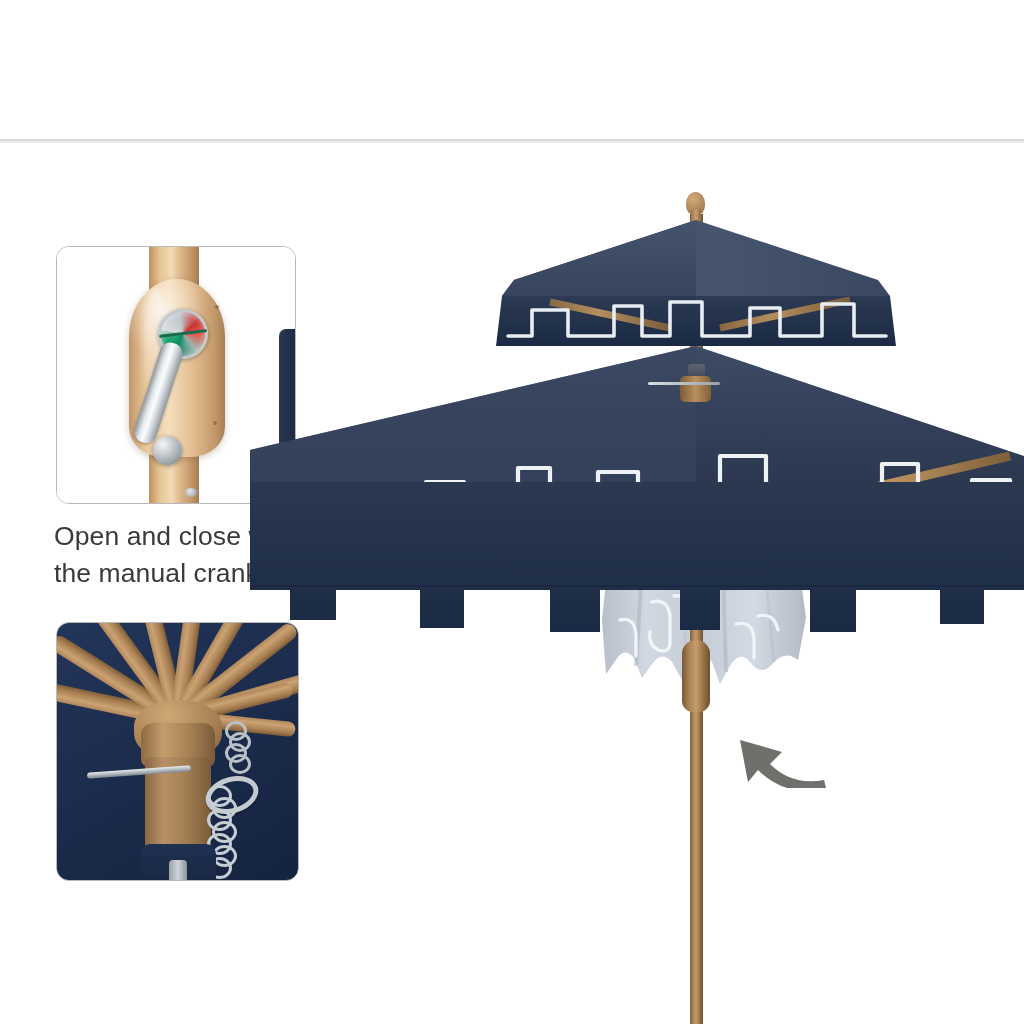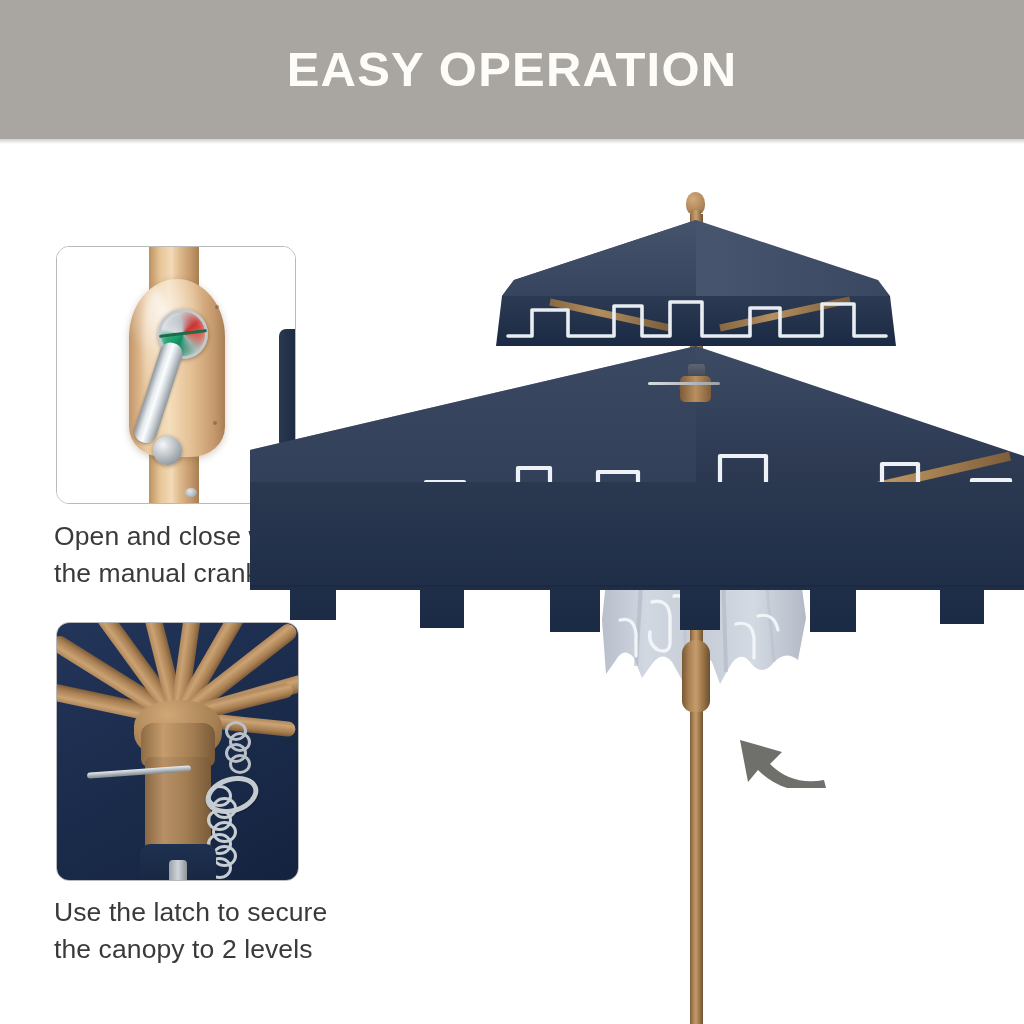--- a/index.html
+++ b/index.html
@@ -217,23 +217,20 @@
   }
 
   
   .arrow{position:absolute;left:470px;top:556px;width:115px;height:82px;}
 </style>
 </head>
 <body>
 
 <div id="page">
 
-  <div class="header-band">
-    <div class="header-title">EASY OPERATION</div>
-  </div>
   <div class="band-shadow"></div>
 
   <div class="inset" id="inset-crank">
     <div class="crank-scene">
       <div class="crank-pole"></div>
       <div class="crank-housing"></div>
       <div class="crank-edge"></div>
       <div class="crank-gauge"></div>
       <div class="crank-arm"></div>
       <div class="crank-knob"></div>
@@ -277,24 +274,20 @@
           <i style="top:24px;"></i>
         <i style="top:36px;left:5px;"></i>
           <i style="top:48px;"></i>
           <i style="top:60px;left:5px;"></i>
         <i style="top:72px;"></i>
       </div>
       <div class="hub-foot"></div>
     </div>
   </div>
 
-  <div class="caption" id="caption-latch">
-    <span class="ln">Use the latch to secure</span>
-    <span class="ln">the canopy to 2 levels</span>
-  </div>
 
   <div class="umbrella">
 
     <svg class="overlay" viewBox="0 0 774 874">
       <defs>
         <linearGradient id="gSkirt" x1="0" y1="0" x2="1" y2="0">
           <stop offset="0%" stop-color="#b8bfcb"></stop>
           <stop offset="22%" stop-color="#d2d8e1"></stop>
           <stop offset="48%" stop-color="#c6ccd6"></stop>
           <stop offset="74%" stop-color="#d4dae3"></stop>

